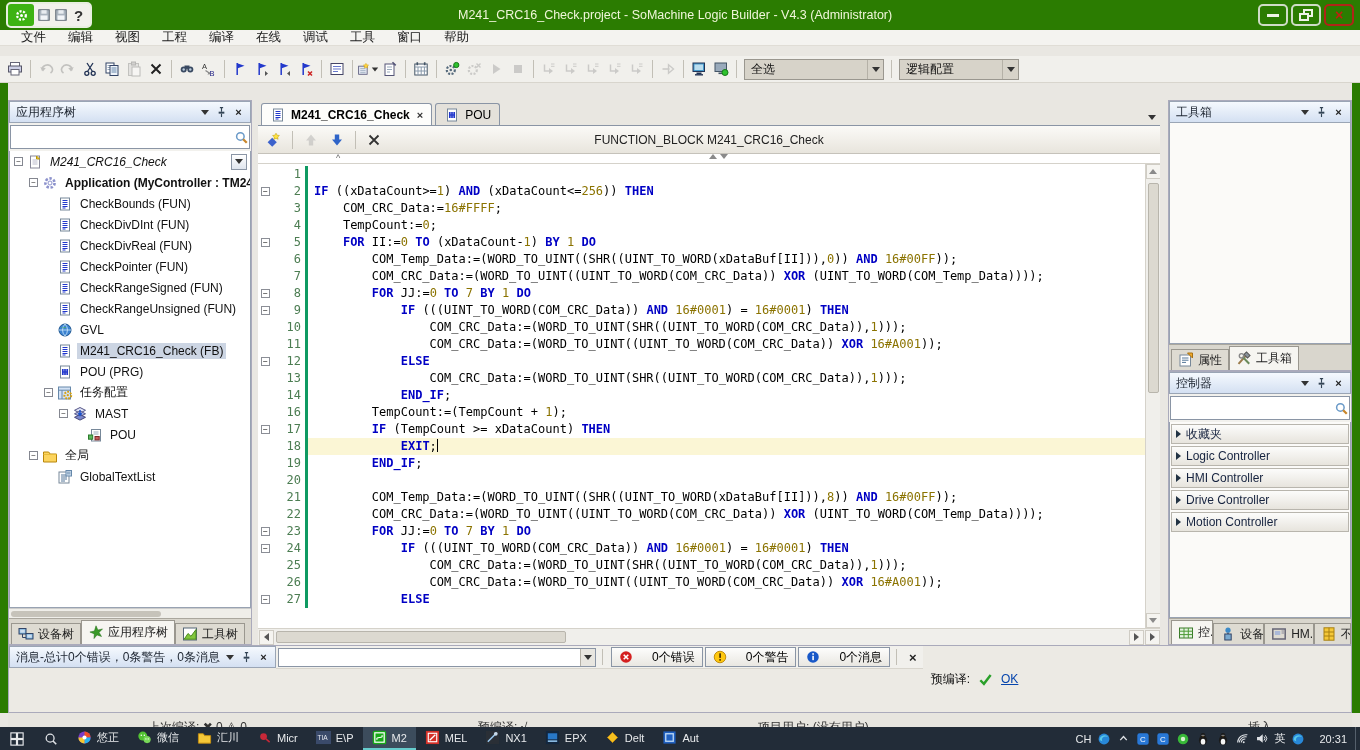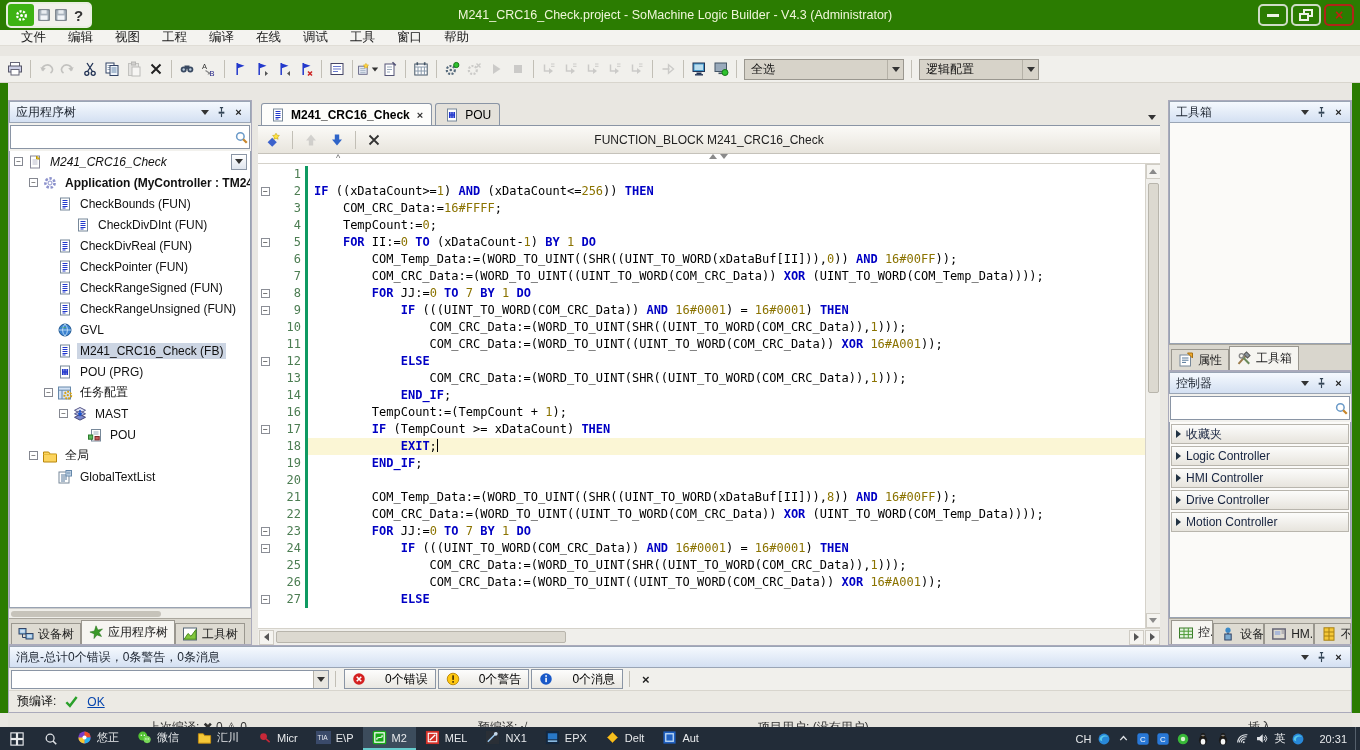--- a/index.html
+++ b/index.html
@@ -94,21 +94,21 @@
 .hbl{position:absolute;left:1px;}.hbr{position:absolute;right:16px;}
 .tri-l{width:0;height:0;border-top:4px solid transparent;border-bottom:4px solid transparent;border-right:5px solid #555;}
 .tri-r2{width:0;height:0;border-top:4px solid transparent;border-bottom:4px solid transparent;border-left:5px solid #555;}
 
 #rtop{left:1168px;top:100px;width:184px;height:271px;display:flex;flex-direction:column;background:#f2f1ed;border:1px solid #aab;}
 #tbempty{flex:1;background:#fbfaf8;border:1px solid #98a2b2;border-top:none;}
 #rbot{left:1168px;top:371px;width:184px;height:274px;display:flex;flex-direction:column;background:#f2f1ed;border:1px solid #aab;}
 .acc{background:#fbfaf8;border:1px solid #98a2b2;border-top:none;flex:1;overflow:hidden;padding-top:1px;}
 .accrow{height:20px;margin:1px 1px 2px 1px;background:linear-gradient(#fcfcfb,#e7e4dd);border:1px solid #b8b5ad;display:flex;align-items:center;padding-left:4px;gap:5px;font-size:12px;color:#16233f;cursor:pointer;}
 
-#messages{left:8px;top:645px;width:1344px;height:68px;background:#eceae4;border:1px solid #aab;display:flex;flex-direction:column;}
+#messages{left:8px;top:645px;width:1344px;height:68px;background:#eceae4;border:1px solid #aab;display:flex;}
 .mfilter{height:23px;display:flex;align-items:center;background:#f1f0ec;border-bottom:1px solid #d8d5cd;padding-left:2px;}
 .mcombo{width:318px;height:19px;background:#fff;border:1px solid #8a95a5;display:flex;}
 .mcombo .sp{flex:1;}
 .mcombo .cdd{width:15px;border-left:1px solid #b5b1a7;display:flex;align-items:center;justify-content:center;background:#e8e6e0;}
 .mbtn{display:flex;align-items:center;gap:19px;height:20px;padding:0 7px;border:1px solid #8a95a5;background:linear-gradient(#fdfdfc,#e9e7e1);font-size:12px;margin-left:2px;cursor:pointer;}
 .msep{width:1px;height:16px;background:#c2bfb6;margin:0 6px;}
 .mclear{font-weight:bold;color:#222;font-size:13px;padding:0 6px;cursor:pointer;}
 .mpre{flex:1;display:flex;align-items:center;padding-left:8px;gap:8px;background:#eceae4;}
 .mpre .lab{color:#111;}
 .mpre a{color:#0645ad;text-decoration:underline;cursor:pointer;}
@@ -383,21 +383,21 @@
       </svg>
     </span>
     <span class="ticon">
       <svg viewBox="0 0 16 16" width="16" height="16">
         <rect x="2" y="2" width="11.5" height="8.5" fill="#9ab" stroke="#456"></rect>
         <rect x="5.5" y="11.5" width="5" height="1.6" fill="#456"></rect>
         <circle cx="12" cy="11.5" r="3" fill="#2ec22e" stroke="#187818"></circle>
       </svg>
     </span>
     <span class="tsep"></span>
-    <div class="tcombo" style="width: 160px; gap: 10px;">
+    <div class="tcombo" style="width: 140px; gap: 10px;">
       <span class="cv">全选</span>
       <span class="cdd">
         <span class="tri-d"></span>
       </span>
     </div>
     <span class="tsep"></span>
     <div class="tcombo" style="width: 120px;">
       <span class="cv">逻辑配置</span>
       <span class="cdd">
         <span class="tri-d"></span>
@@ -460,21 +460,21 @@
       <div class="trow" style="padding-left: 34px;">
         <span class="texp none"></span>
         <span class="ticn">
           <svg viewBox="0 0 16 16" width="16" height="16">
             <rect x="3.5" y="2" width="9" height="12" fill="#fff" stroke="#789"></rect>
             <path d="M5.5 4.5 h5 M5.5 6.5 h5 M5.5 8.5 h5 M5.5 10.5 h5 M5.5 12 h3" stroke="#2238cc" stroke-width="1.1"></path>
           </svg>
         </span>
         <span class="tlabel">CheckBounds (FUN)</span>
       </div>
-      <div class="trow" style="padding-left: 52px;">
+      <div class="trow" style="padding-left: 34px;">
         <span class="texp none"></span>
         <span class="ticn">
           <svg viewBox="0 0 16 16" width="16" height="16">
             <rect x="3.5" y="2" width="9" height="12" fill="#fff" stroke="#789"></rect>
             <path d="M5.5 4.5 h5 M5.5 6.5 h5 M5.5 8.5 h5 M5.5 10.5 h5 M5.5 12 h3" stroke="#2238cc" stroke-width="1.1"></path>
           </svg>
         </span>
         <span class="tlabel">CheckDivDInt (FUN)</span>
       </div>
       <div class="trow" style="padding-left: 34px;">

